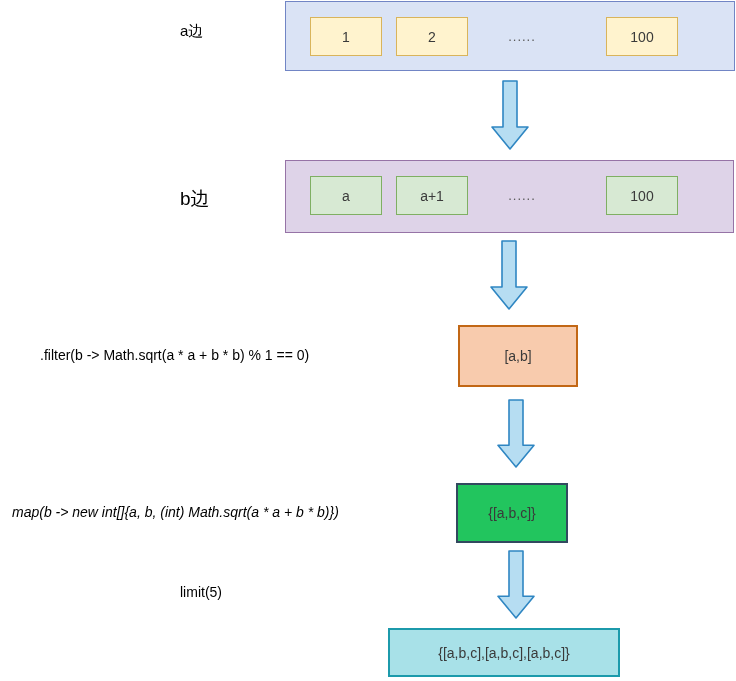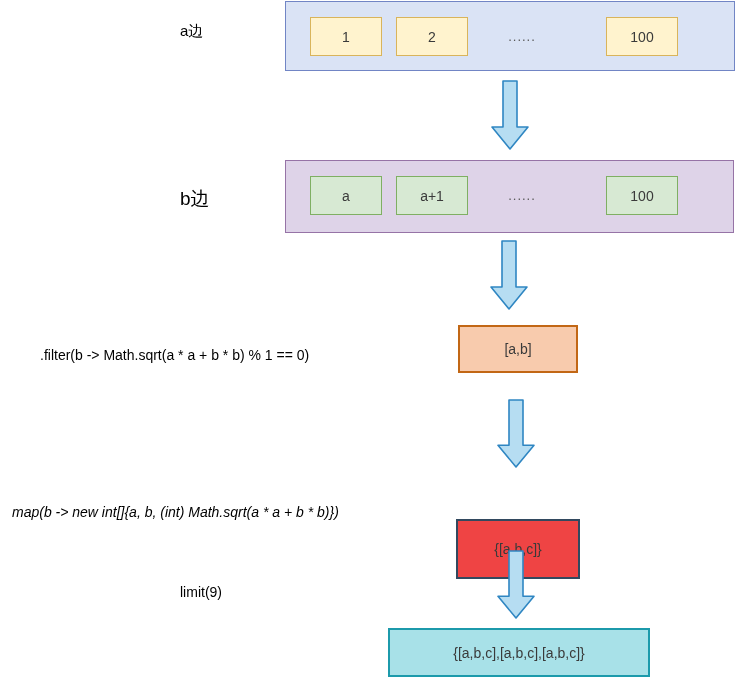--- a/index.html
+++ b/index.html
@@ -38,41 +38,41 @@
     position: absolute; left: 196px; top: 15px; width: 80px; height: 39px;
     display: flex; align-items: center; justify-content: center;
     font-size: 13px; letter-spacing: 1px; color: #595959;
   }
 
   .box {
     position: absolute; box-sizing: border-box; border: 2px solid;
     display: flex; align-items: center; justify-content: center;
     font-size: 14px;
   }
-  .box.filter-out { left: 458px; top: 325px; width: 120px; height: 48px; background: #f8cbad; border-color: #c26715; text-align: center; }
-  .box.map-out    { left: 456px; top: 483px; width: 124px; height: 60px; background: #ef4444; border-color: #32495f; margin-top: 36px; }
-  .box.final-out  { left: 388px; top: 628px; width: 262px; height: 49px; background: #a8e1e8; border-color: #1c9aab; }
+  .box.filter-out { left: 458px; top: 325px; width: 120px; height: 62px; background: #f8cbad; border-color: #c26715; text-align: center; }
+  .box.map-out    { left: 456px; top: 483px; width: 112px; height: 60px; background: #22c55e; border-color: #32495f; }
+  .box.final-out  { left: 388px; top: 628px; width: 232px; height: 49px; background: #a8e1e8; border-color: #1c9aab; }
 
   .arrow { position: absolute; width: 38px; }
   .arrow polygon { fill: #b6ddf2; stroke: #2f86c2; stroke-width: 1.6; stroke-linejoin: round; }
   .arrow.a1 { left: 491px; top: 80px;  height: 70px; }
   .arrow.a2 { left: 490px; top: 240px; height: 70px; }
   .arrow.a3 { left: 497px; top: 399px; height: 69px; }
   .arrow.a4 { left: 497px; top: 550px; height: 69px; }
 </style>
 </head>
 <body>
 
 <div class="canvas">
 
   <div class="lbl side-a">a边</div>
   <div class="lbl side-b">b边</div>
   <div class="lbl filter">.filter(b -&gt; Math.sqrt(a * a + b * b) % 1 == 0)</div>
   <div class="lbl map">map(b -&gt; new int[]{a, b, (int) Math.sqrt(a * a + b * b)})</div>
-  <div class="lbl limit">limit(9)</div>
+  <div class="lbl limit">limit(5)</div>
 
   <div class="container row-a">
     <div class="cell yellow p1">1</div>
     <div class="cell yellow p2">2</div>
     <div class="dots">......</div>
     <div class="cell yellow p3">100</div>
   </div>
 
   <svg class="arrow a1" viewBox="0 0 38 70" preserveAspectRatio="none">
     <polygon points="12,1 26,1 26,47 37,47 19,69 1,47 12,47"></polygon>

